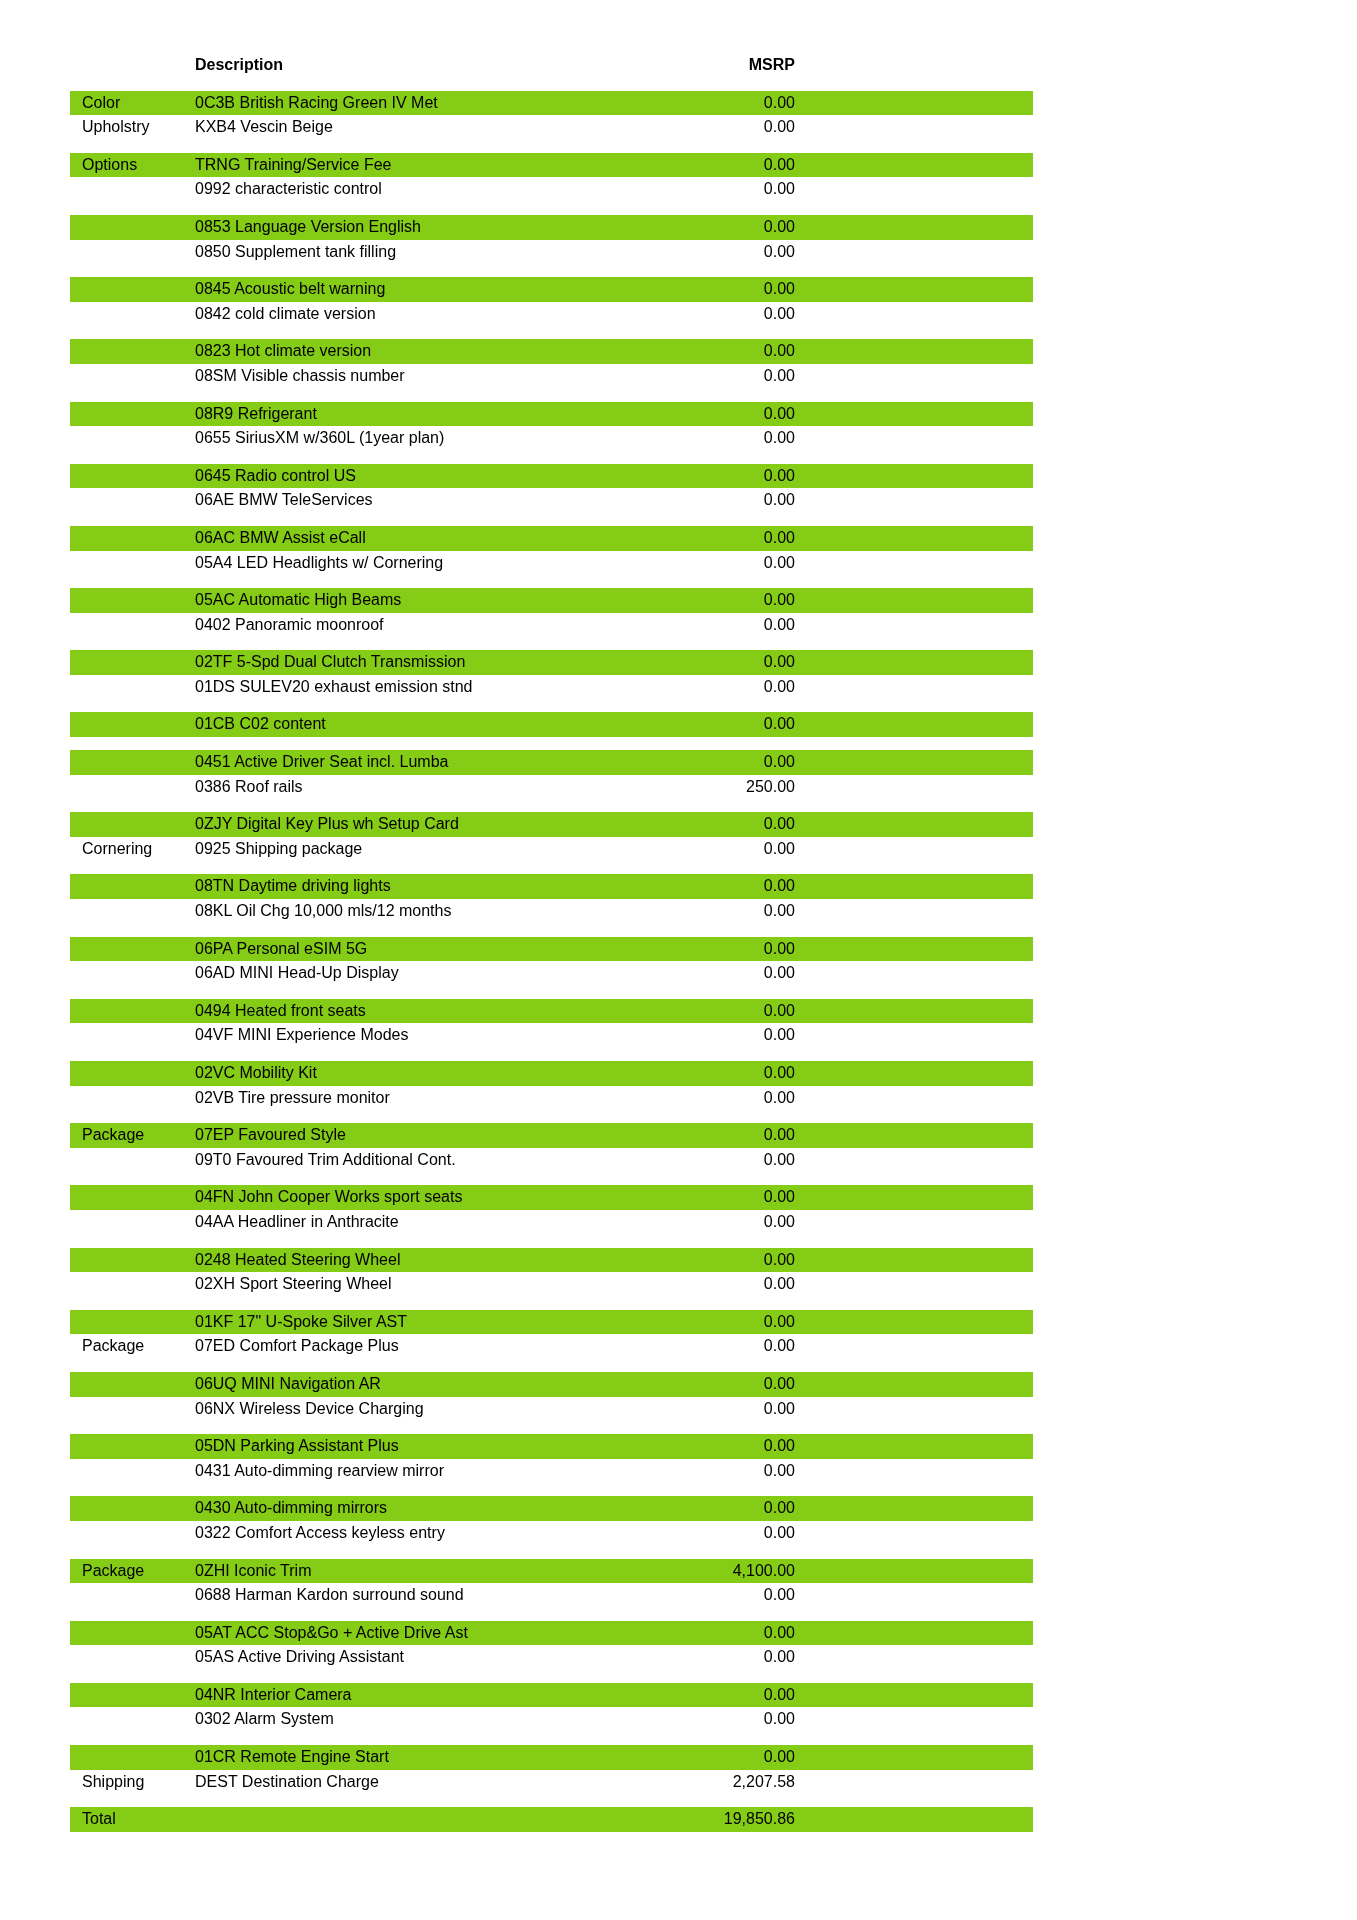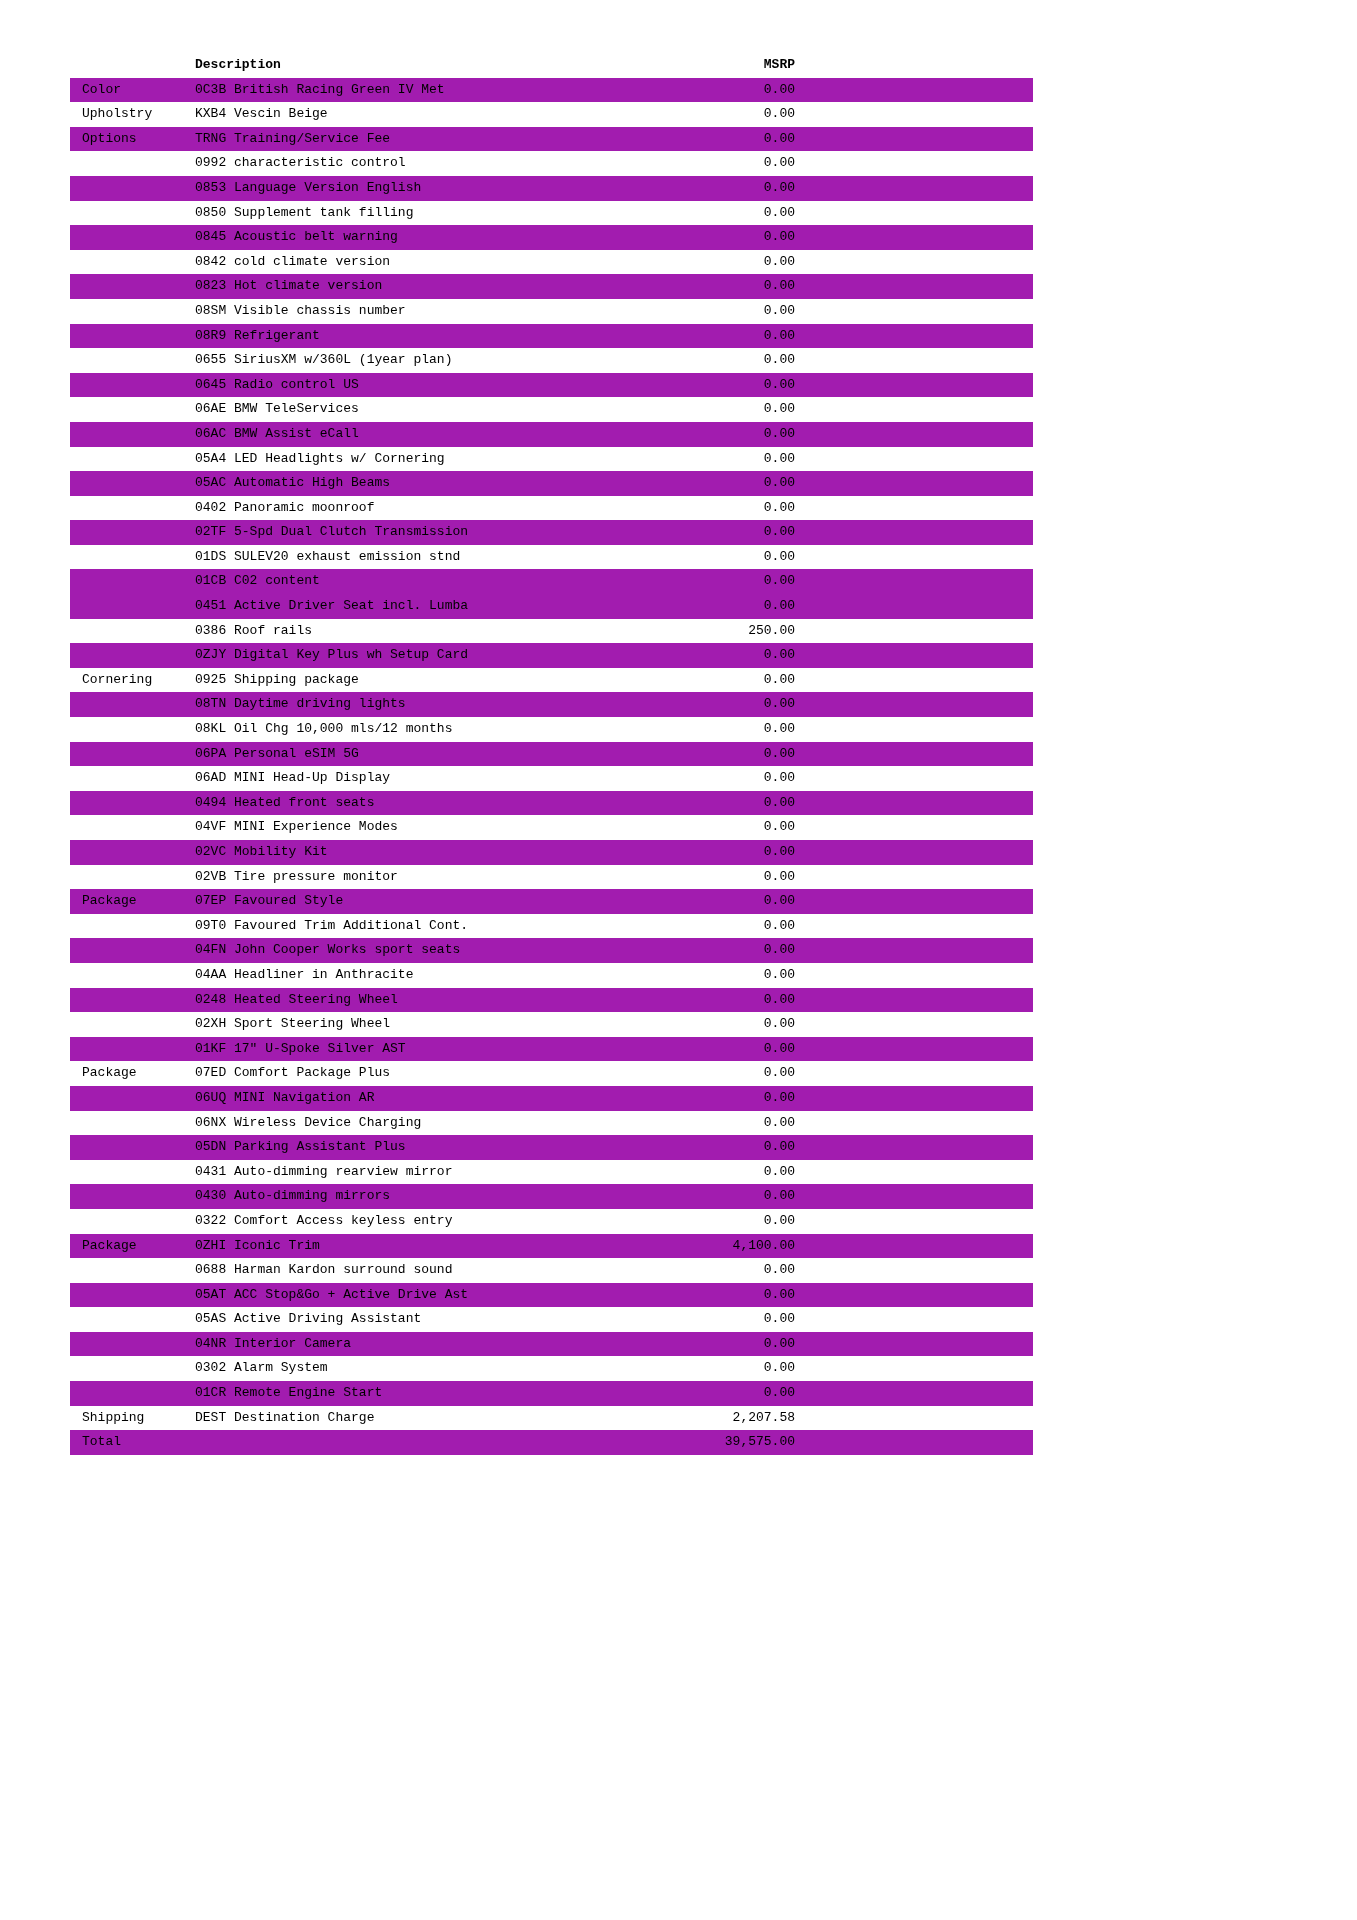--- a/index.html
+++ b/index.html
@@ -17,25 +17,25 @@
   .sheet {
     padding: 53px 0 0 70px;
   }
   .table {
     width: 963px;
   }
   .row {
     display: flex;
     height: 24.6px;
     line-height: 24.6px;
-    font-size: 13px;
-    font-family: Liberation Mono, monospace;
+    font-size: 16px;
   }
   .row.shaded {
-    background: #a21caf;
+    background: #84cc16;
+    margin-top: 13px;
   }
   .cell {
     overflow: hidden;
     white-space: nowrap;
   }
   .cat {
     width: 125px;
     padding-left: 12px;
     box-sizing: border-box;
     flex: 0 0 auto;
@@ -395,18 +395,18 @@
         </div>
         <div class="row">
           <div class="cell cat">Shipping</div>
           <div class="cell desc">DEST Destination Charge</div>
           <div class="cell msrp">2,207.58</div>
           <div class="cell filler"></div>
         </div>
         <div class="row shaded">
           <div class="cell cat">Total</div>
           <div class="cell desc"></div>
-          <div class="cell msrp">39,575.00</div>
+          <div class="cell msrp">19,850.86</div>
           <div class="cell filler"></div>
         </div>
       </div>
   </div>
 </div>
 
 </body></html>

